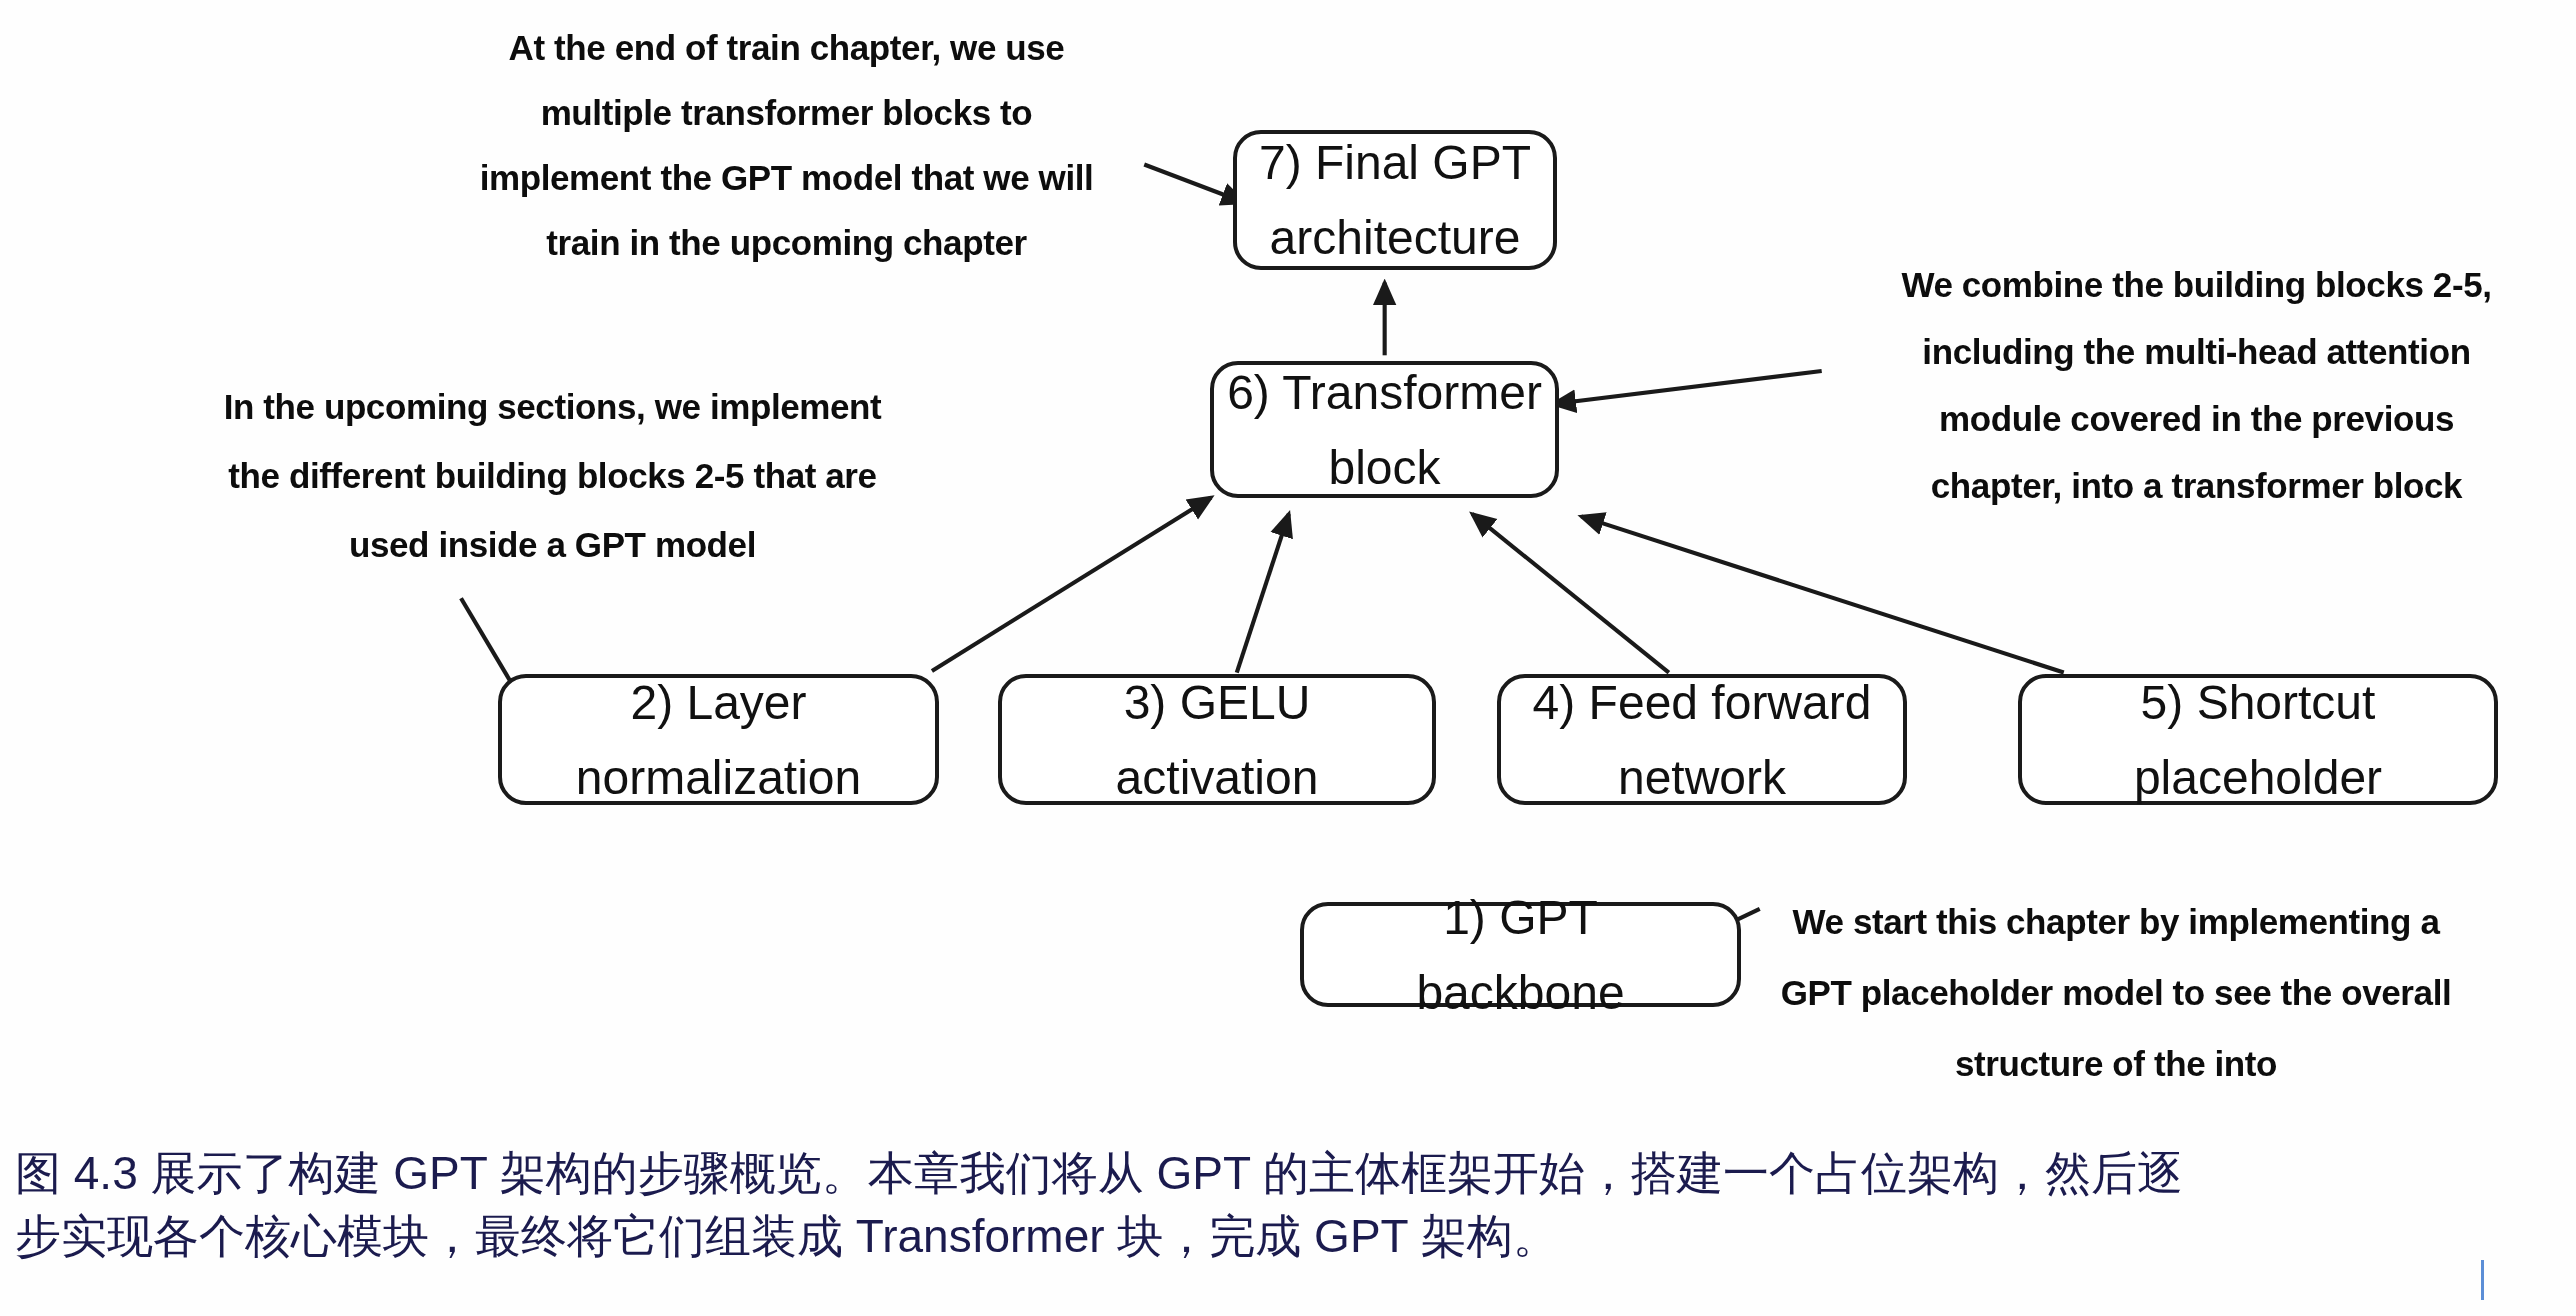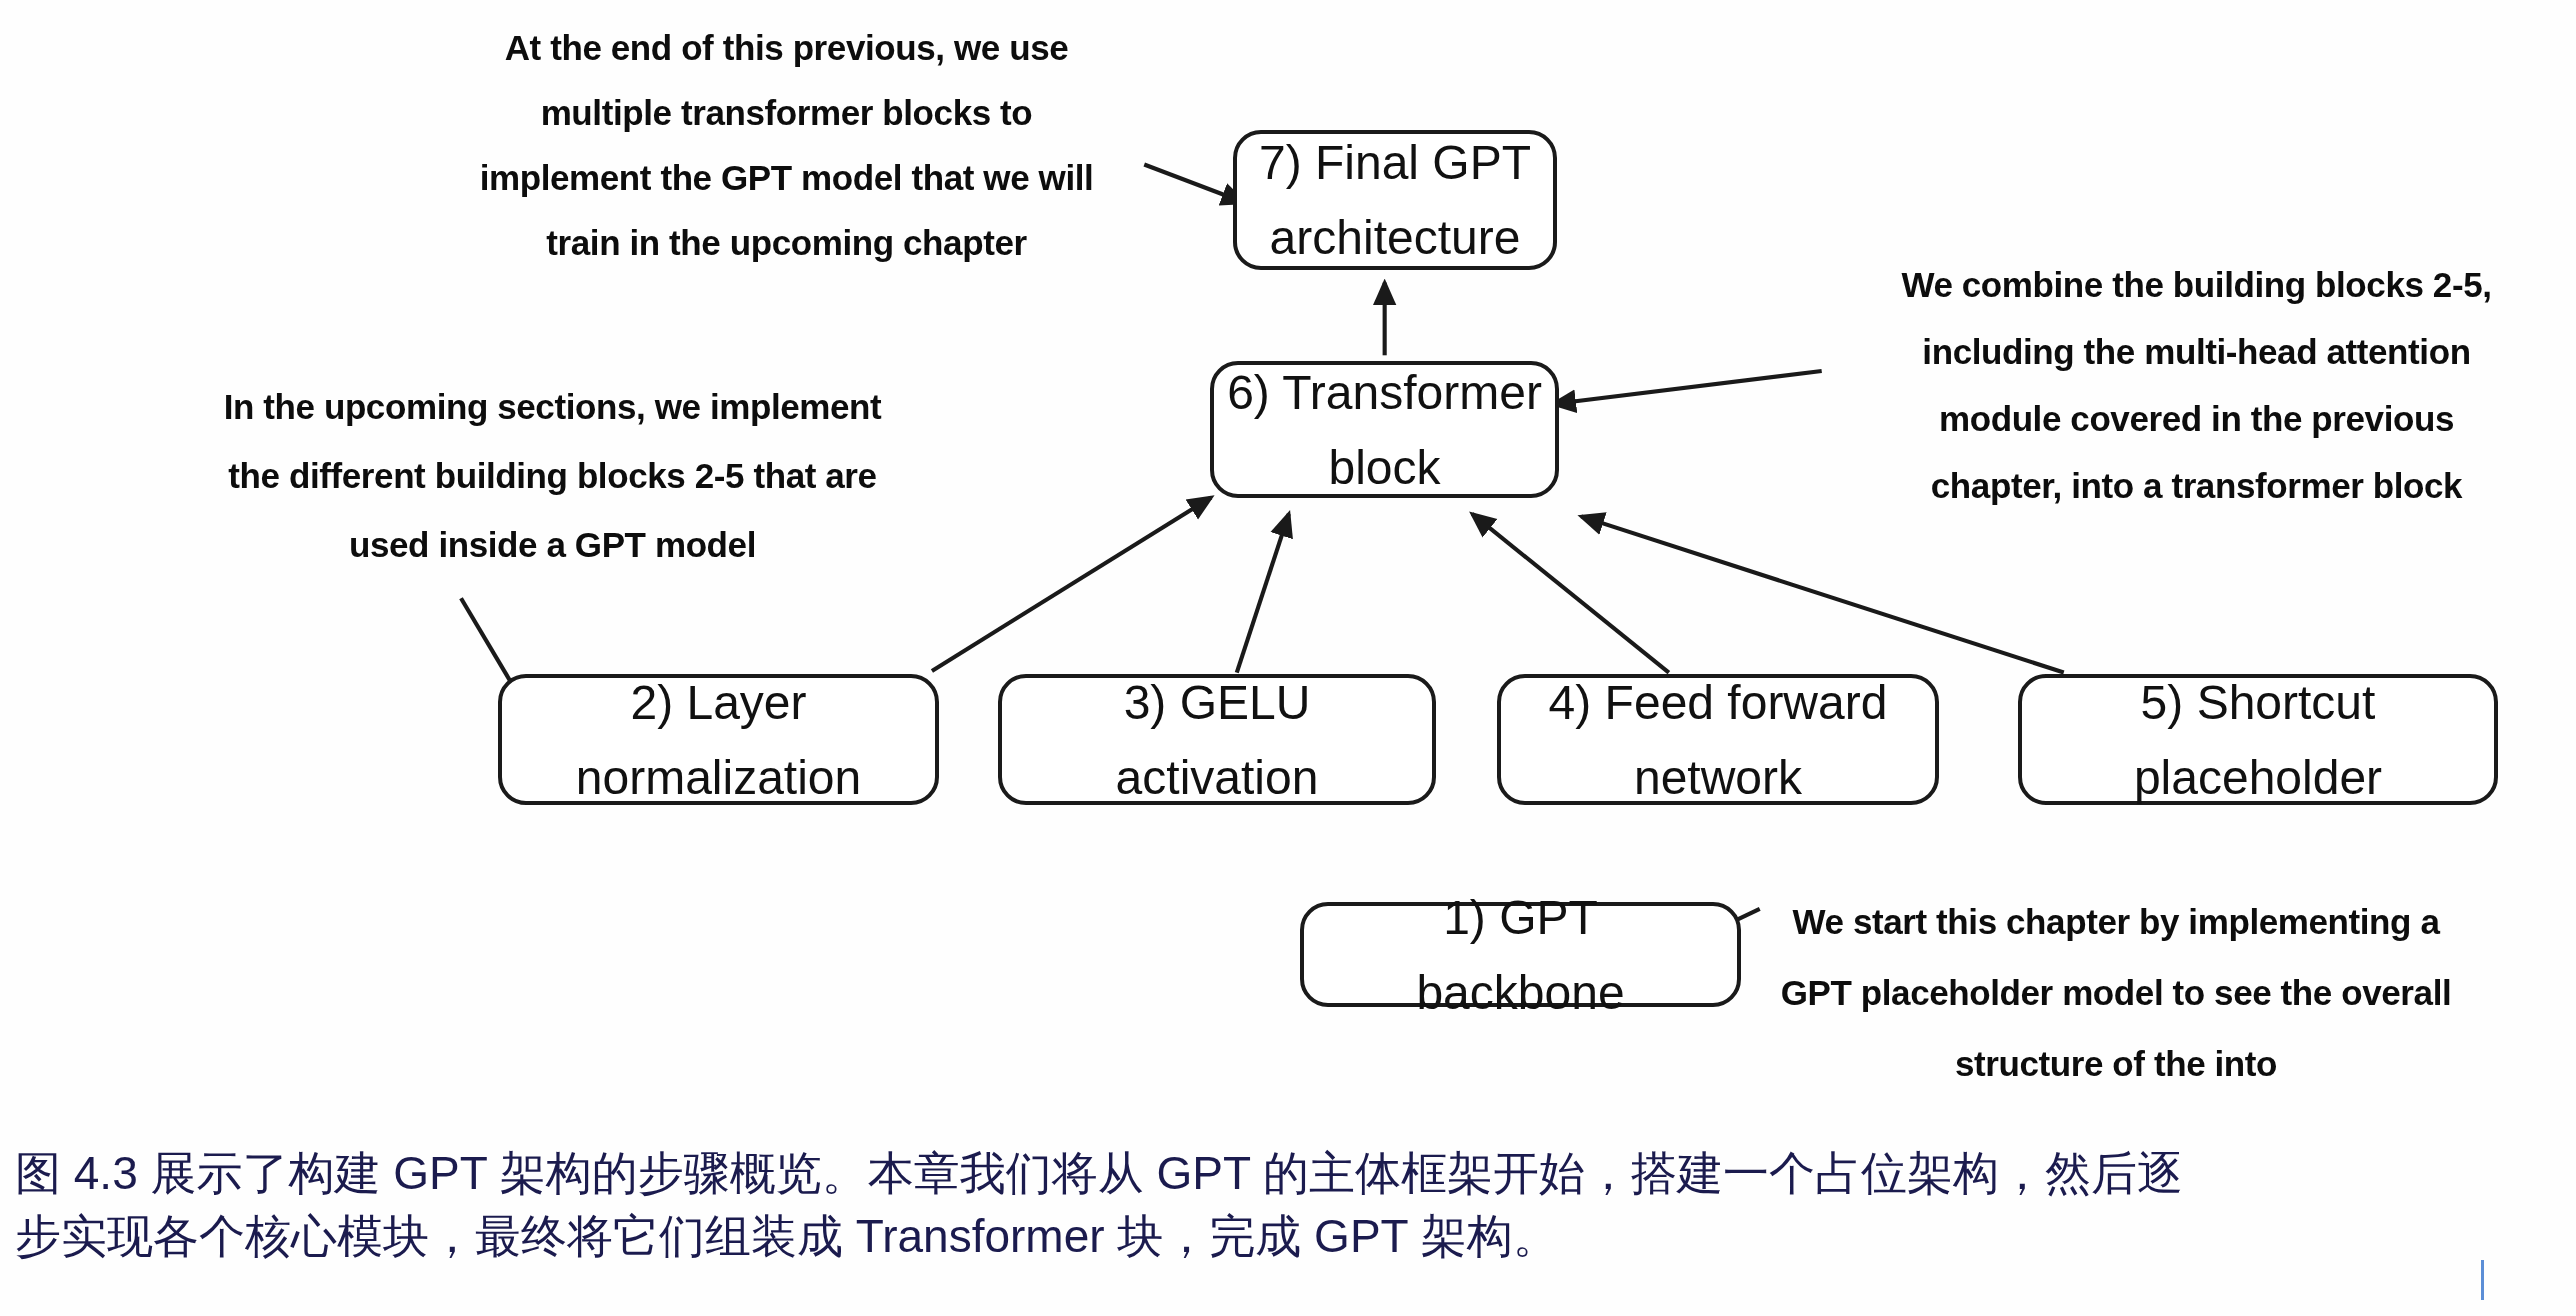--- a/index.html
+++ b/index.html
@@ -68,21 +68,21 @@
     <line class="arrow" x1="2205" y1="449" x2="1880" y2="489" marker-end="url(#ah)"></line>
     <line class="arrow" x1="558" y1="724" x2="640" y2="862" marker-end="url(#ah)"></line>
     <line class="arrow" x1="1128" y1="812" x2="1466" y2="602" marker-end="url(#ah)"></line>
     <line class="arrow" x1="1497" y1="814" x2="1560" y2="622" marker-end="url(#ah)"></line>
     <line class="arrow" x1="2020" y1="814" x2="1782" y2="622" marker-end="url(#ah)"></line>
     <line class="arrow" x1="2498" y1="814" x2="1914" y2="625" marker-end="url(#ah)"></line>
     <line class="arrow" x1="2130" y1="1100" x2="2000" y2="1162" marker-end="url(#ah)"></line>
   </svg>
 
   <div class="note" style="left:413px;top:15px;width:747px;">
-    <div>At the end of this previous, we use</div>
+    <div>At the end of train chapter, we use</div>
     <div>multiple transformer blocks to</div>
     <div>implement the GPT model that we will</div>
     <div>train in the upcoming chapter</div>
   </div>
 
   <div class="note" style="left:145px;top:372px;width:815px;line-height:69px;">
     <div>In the upcoming sections, we implement</div>
     <div>the different building blocks 2-5 that are</div>
     <div>used inside a GPT model</div>
   </div>
@@ -113,21 +113,21 @@
   <div class="node" style="left:498px;top:674px;width:441px;height:131px;">
     <span>2) Layer</span>
     <span>normalization</span>
   </div>
 
   <div class="node" style="left:998px;top:674px;width:438px;height:131px;">
     <span>3) GELU</span>
     <span>activation</span>
   </div>
 
-  <div class="node" style="left:1497px;top:674px;width:442px;height:131px;">
+  <div class="node" style="left:1497px;top:674px;width:410px;height:131px;">
     <span>4) Feed forward</span>
     <span>network</span>
   </div>
 
   <div class="node" style="left:2018px;top:674px;width:480px;height:131px;">
     <span>5) Shortcut</span>
     <span>placeholder</span>
   </div>
 
   <div class="node" style="left:1300px;top:902px;width:441px;height:105px;">

